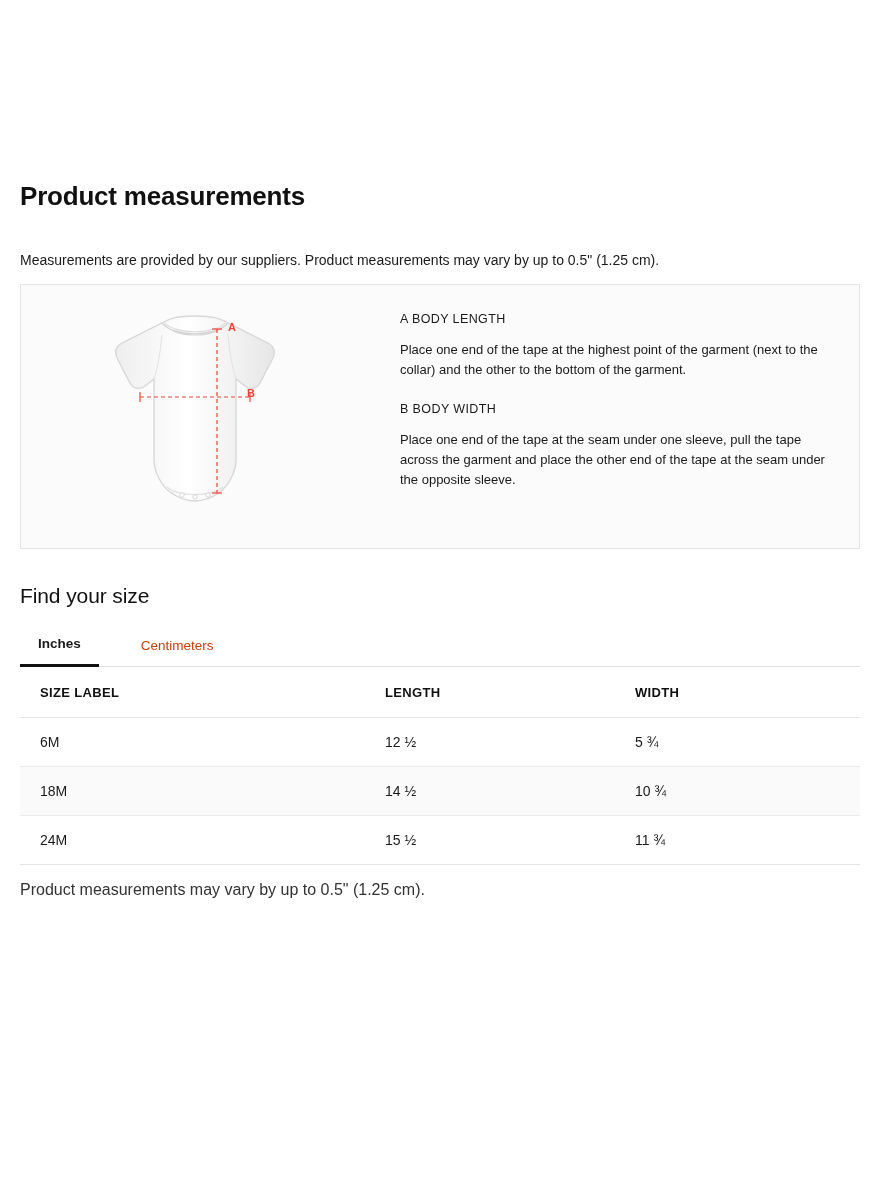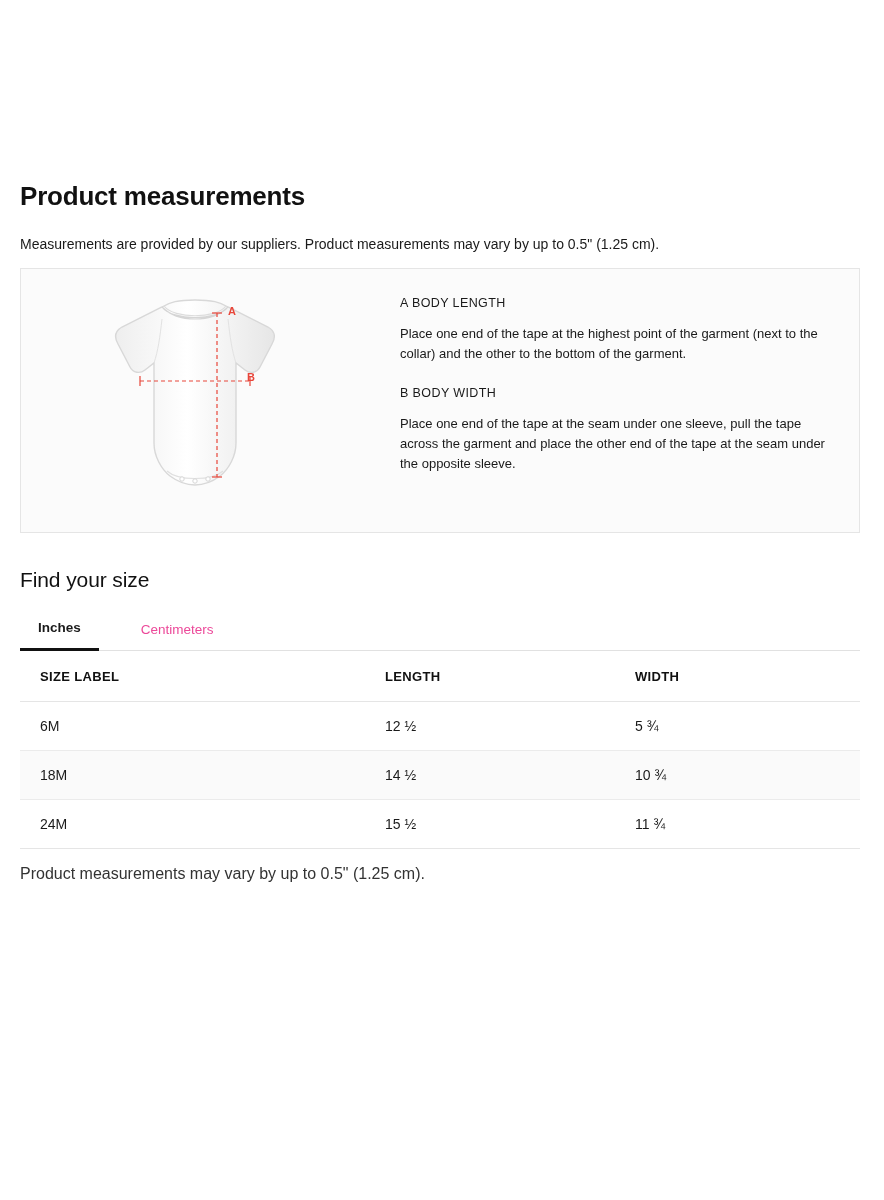--- a/index.html
+++ b/index.html
@@ -22,21 +22,21 @@
     position: absolute;
     left: 20px;
     top: 180px;
     width: 840px;
   }
   h1.section-title {
     font-size: 26px;
     line-height: 32px;
     font-weight: bold;
     letter-spacing: -0.2px;
-    margin: 0 0 22px 0;
+    margin: 0 0 38px 0;
     color: #111111;
   }
   p.intro {
     font-size: 14px;
     line-height: 20px;
     margin: 0 0 14px 0;
     color: #1a1a1a;
   }
   p.intro.second {
     margin-bottom: 26px;
@@ -109,21 +109,21 @@
     background: none;
     border: none;
     font-family: inherit;
     position: relative;
     top: 1px;
   }
   .tab.active {
     font-weight: bold;
     border-bottom: 3px solid #111111;
   }
-  .tab:not(.active) { color: #ec4899; }
+  .tab:not(.active) { color: #c2410c; }
 
   table.size-table {
     width: 840px;
     border-collapse: collapse;
     margin-top: 0;
   }
   table.size-table th {
     text-align: left;
     font-size: 13px;
     letter-spacing: 0.35px;

